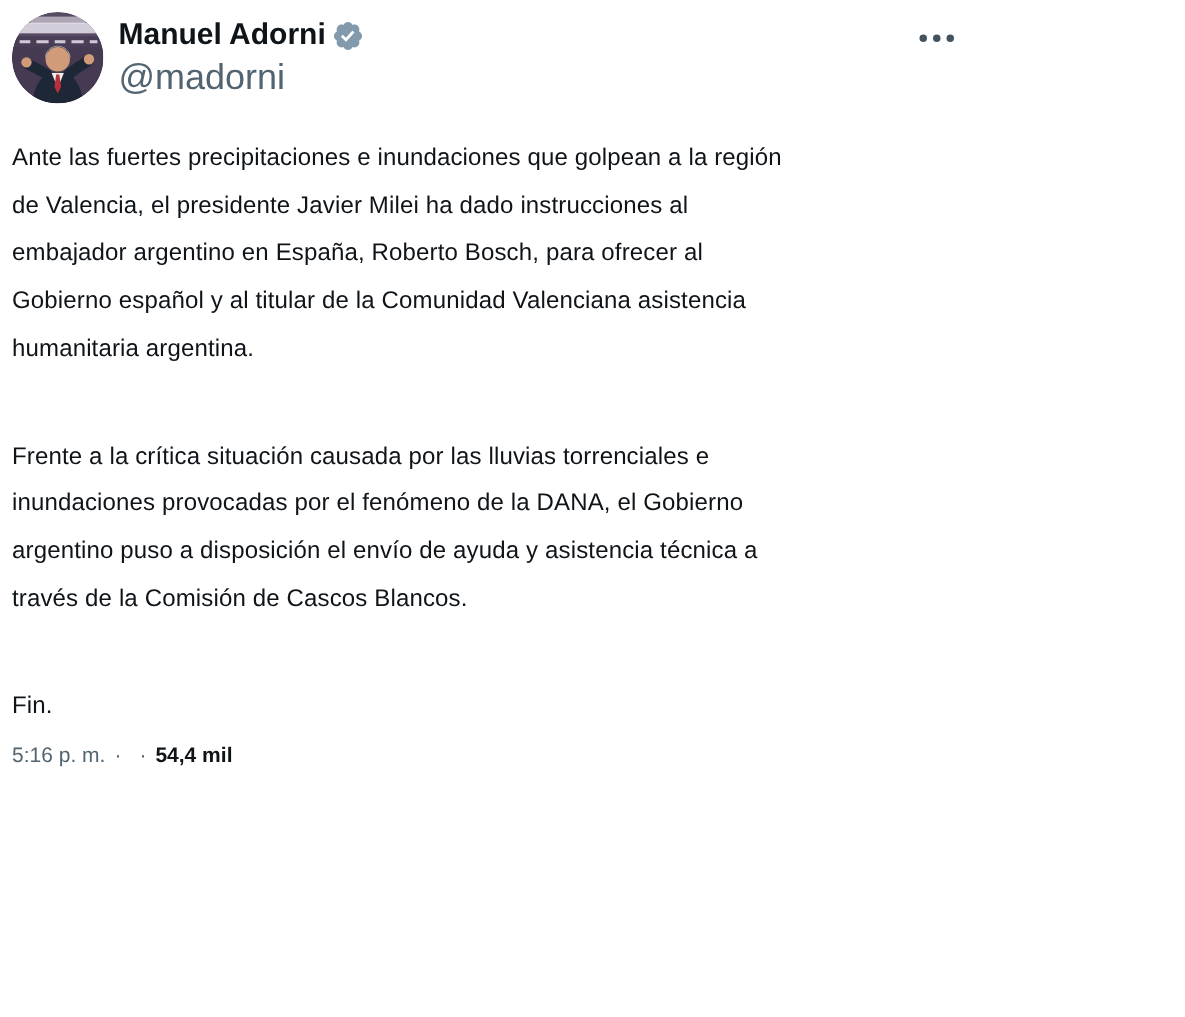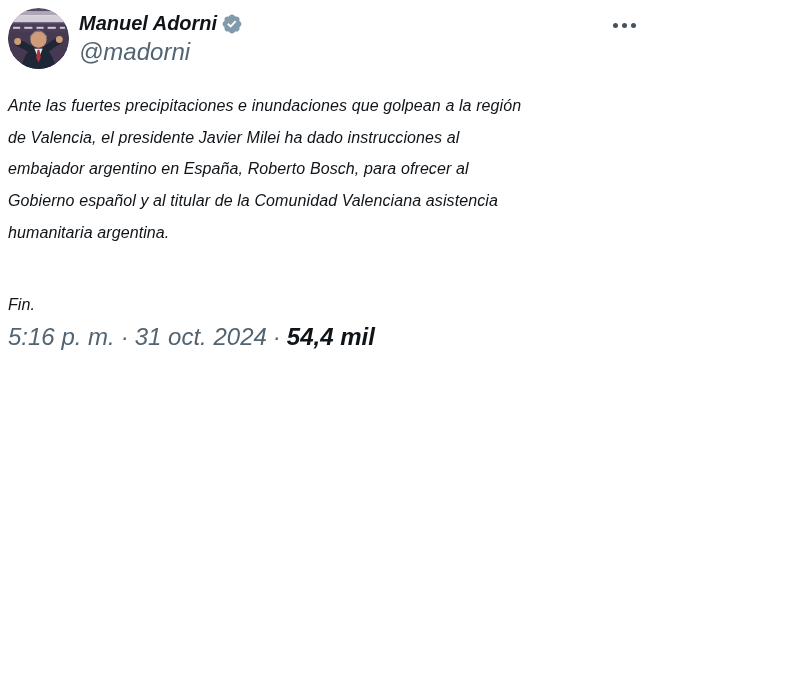--- a/index.html
+++ b/index.html
@@ -14,21 +14,20 @@
     width: 790px;
     height: 678px;
     background: var(--background);
     font-family: "Liberation Sans", "DejaVu Sans", sans-serif;
     color: var(--text-primary);
     overflow: hidden;
   }
   .tweet {
     padding: 8px 8px 0 8px;
     width: 645px;
-    font-style: italic;
   }
   
   .tweet-header {
     display: flex;
     align-items: flex-start;
   }
   .avatar {
     width: 61px;
     height: 61px;
     border-radius: 50%;
@@ -94,21 +93,21 @@
     letter-spacing: 0.1px;
     color: var(--text-primary);
   }
   .tweet-body p {
     margin: 0 0 40px 0;
     white-space: pre-line;
   }
   .tweet-body p:last-child { margin-bottom: 4px; }
   
   .tweet-footer {
-    font-size: 24px;
+    font-size: 14px;
     line-height: 25px;
     color: var(--text-secondary);
     display: flex;
     align-items: baseline;
     flex-wrap: nowrap;
     white-space: pre;
   }
   .footer-sep { margin: 0 6px; }
   .views-count {
     color: var(--text-primary);
@@ -173,24 +172,27 @@
     </button>
 
   </header>
 
   <div class="tweet-body">
     <p>Ante las fuertes precipitaciones e inundaciones que golpean a la región
 de Valencia, el presidente Javier Milei ha dado instrucciones al
 embajador argentino en España, Roberto Bosch, para ofrecer al
 Gobierno español y al titular de la Comunidad Valenciana asistencia
 humanitaria argentina.</p>
+    <p>Frente a la crítica situación causada por las lluvias torrenciales e
+inundaciones provocadas por el fenómeno de la DANA, el Gobierno
+argentino puso a disposición el envío de ayuda y asistencia técnica a
+través de la Comisión de Cascos Blancos.</p>
     <p>Fin.</p>
   </div>
 
   <div class="tweet-footer">
     <span>5:16 p. m.</span>
     <span class="footer-sep">·</span>
-    <span>31 oct. 2024</span>
     <span class="footer-sep">·</span>
     <span class="views-count">54,4 mil</span>
   </div>
 
 </article>
 
 </body></html>

